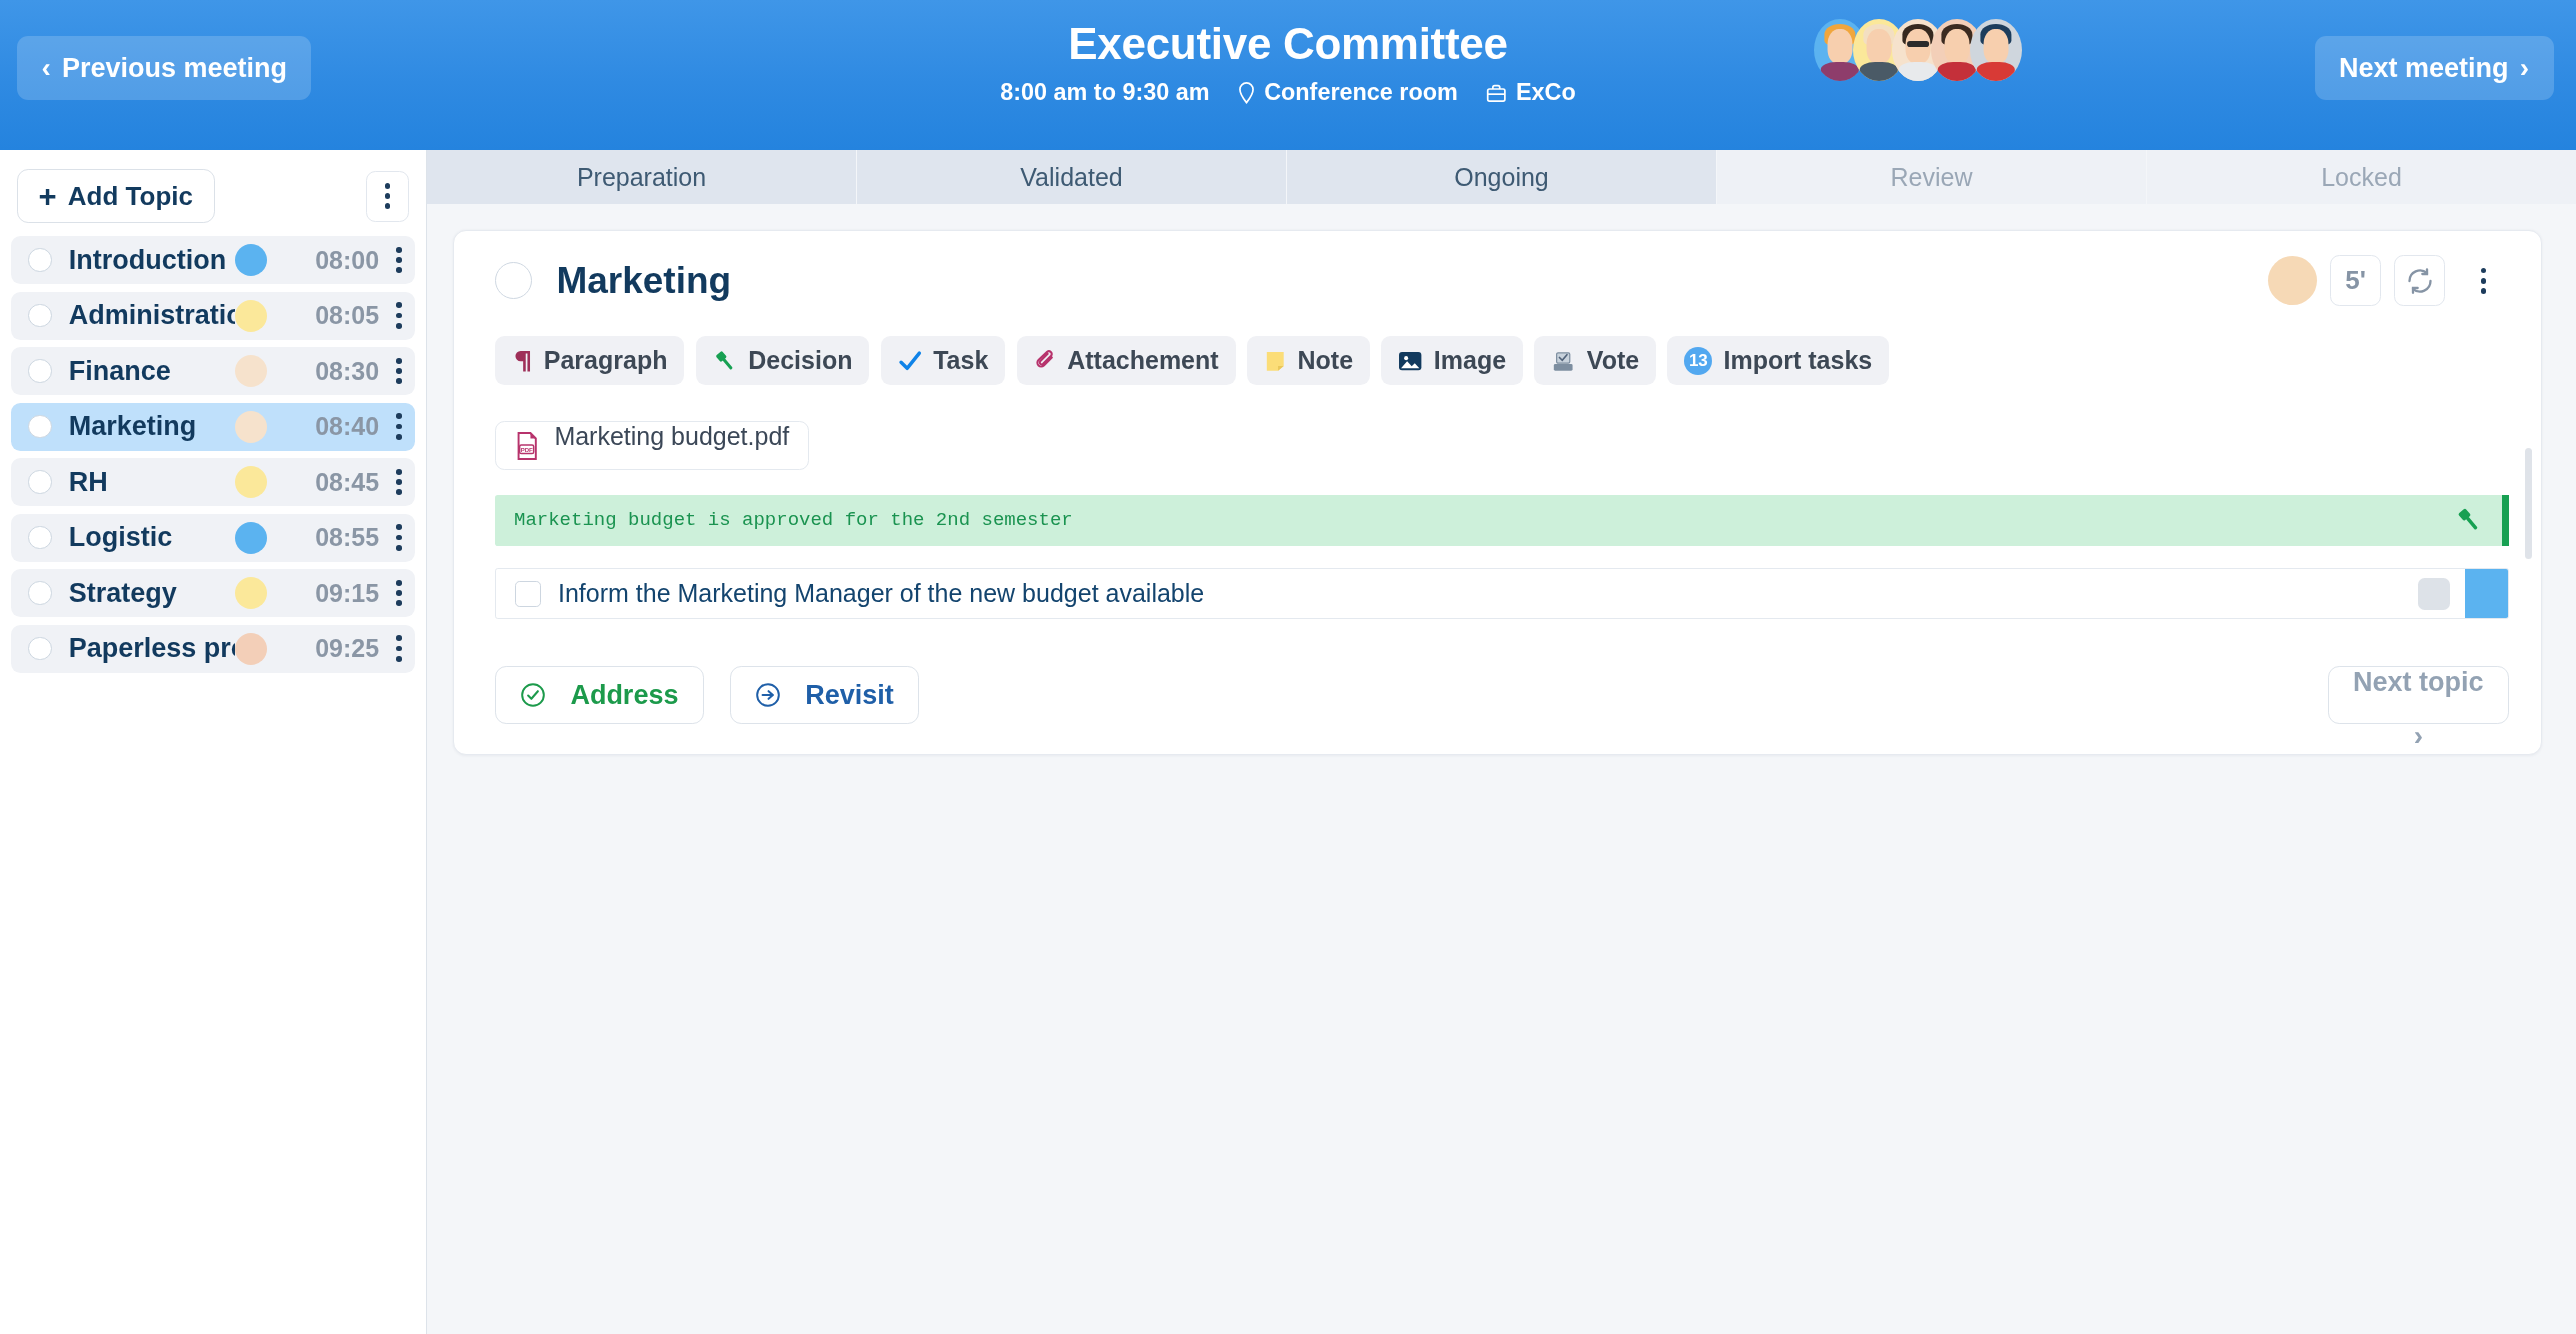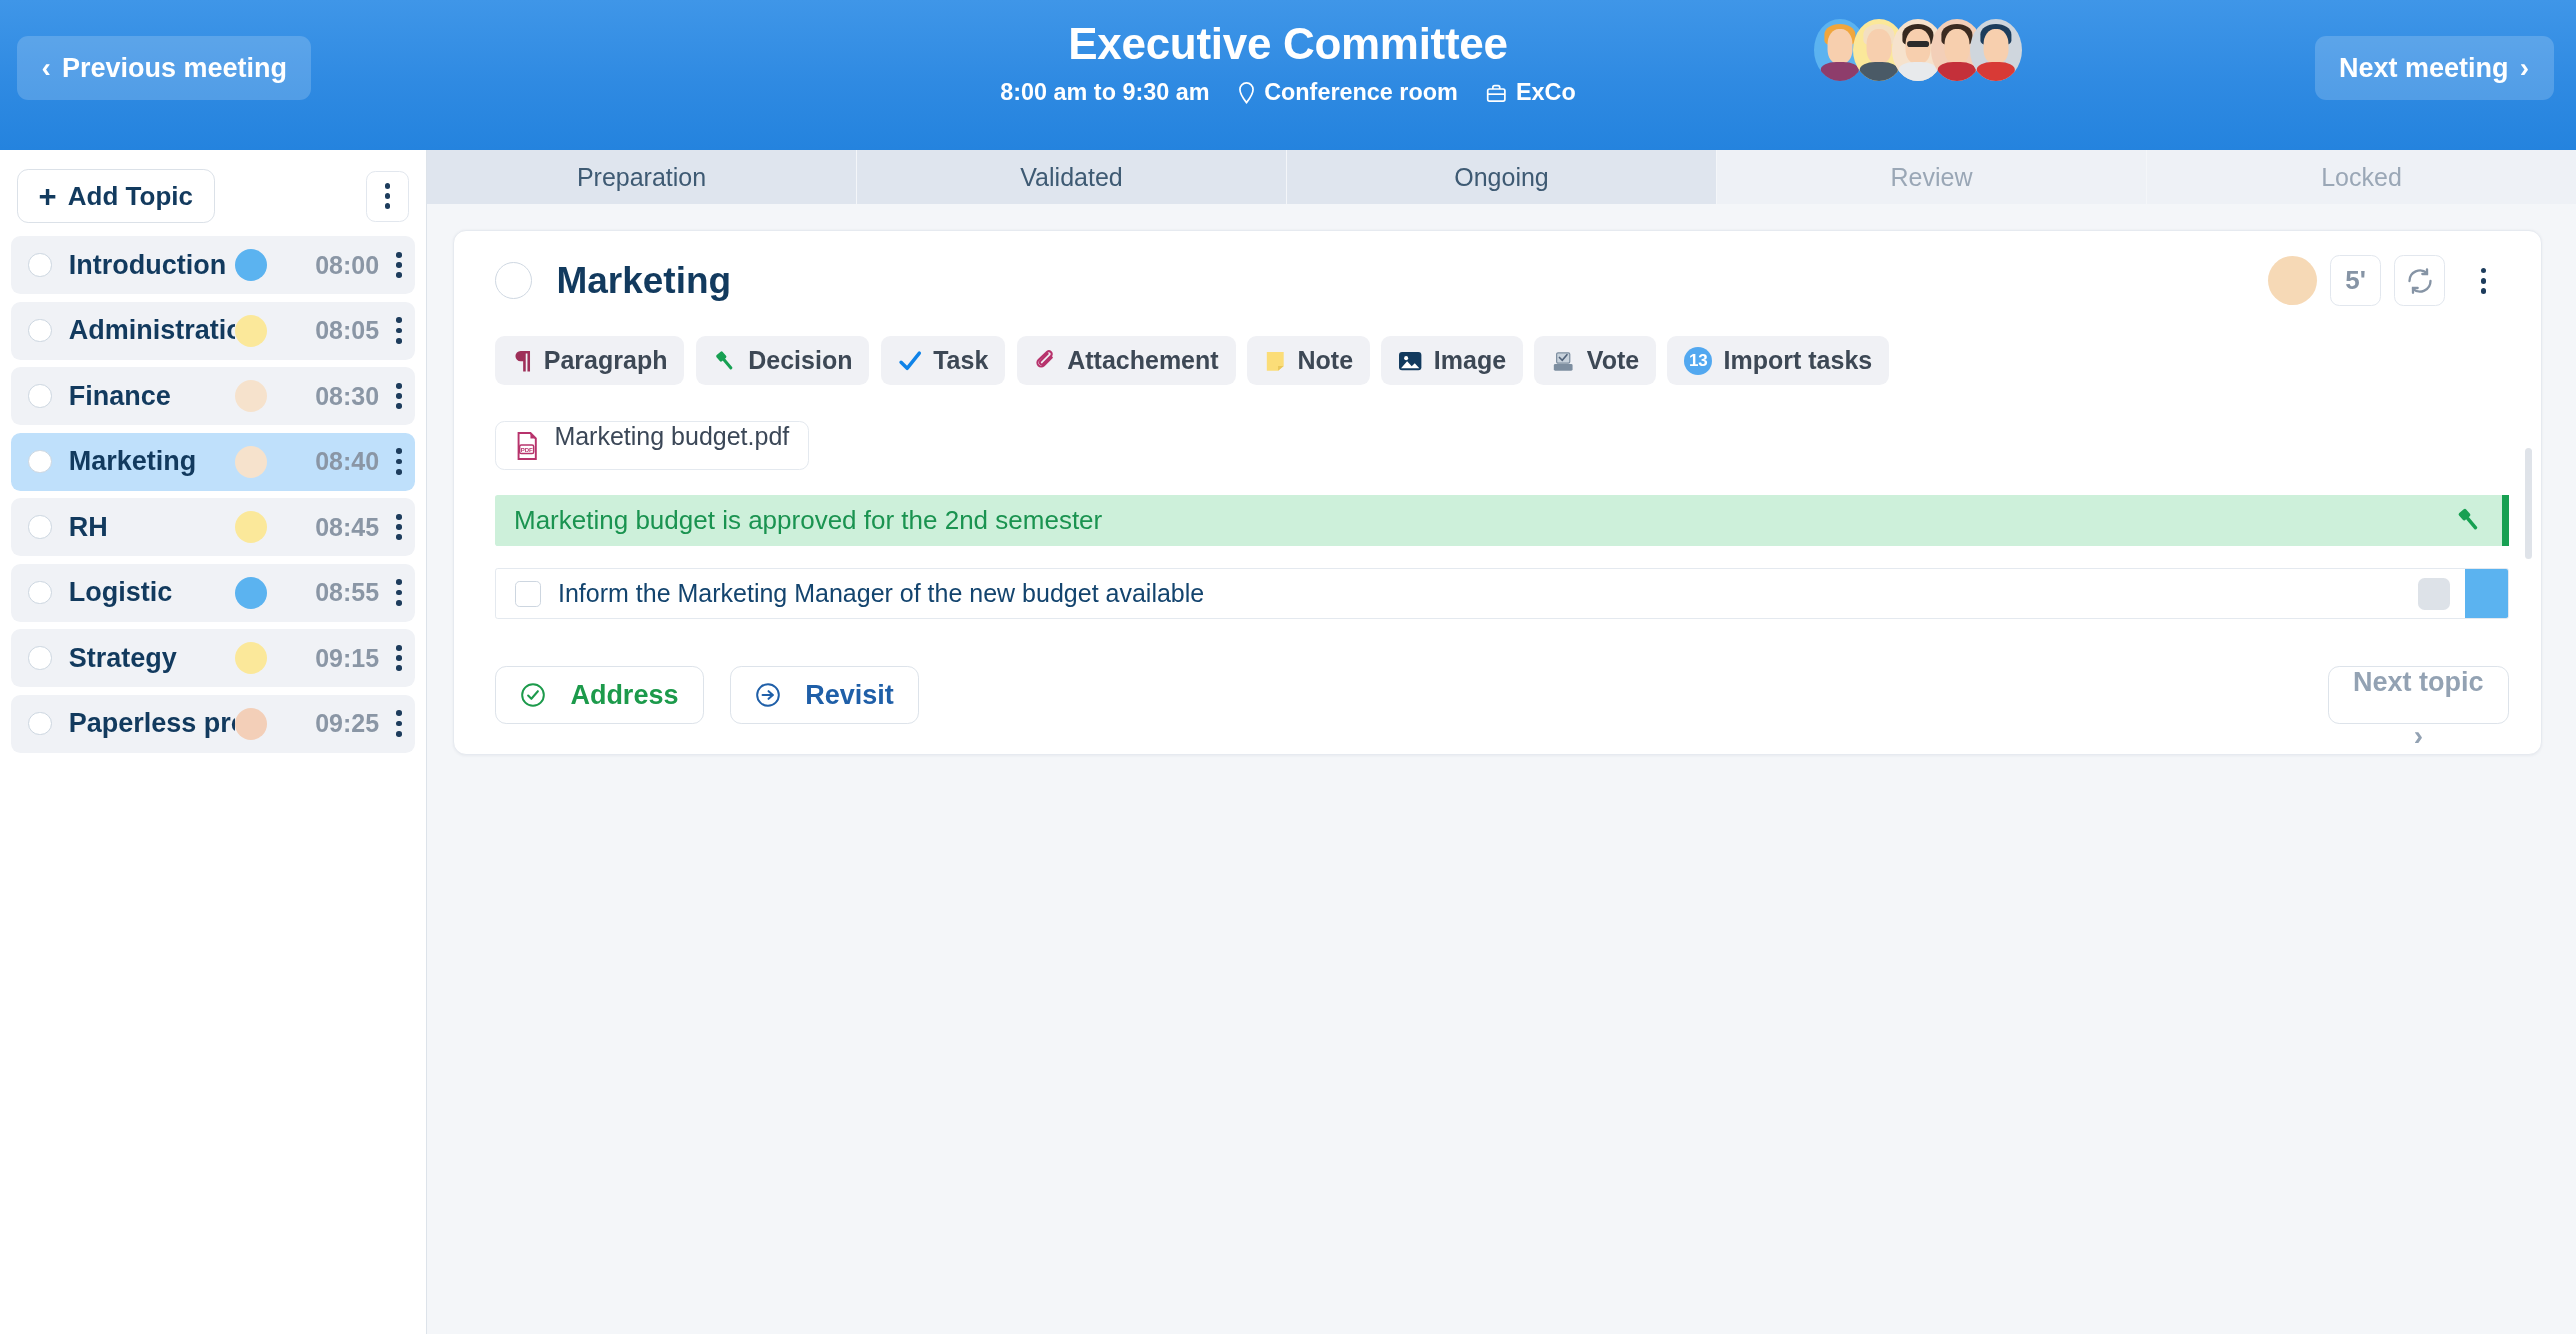--- a/index.html
+++ b/index.html
@@ -77,21 +77,21 @@
   .add-topic .plus { font-size: 31px; font-weight: bold; line-height: 1; }
   .kebab-box {
     width: 43px; height: 51px; border: 0.9px solid #e2e7ee; border-radius: 9.4px;
     background:#fff; display:flex; align-items:center; justify-content:center; cursor:pointer;
   }
   .kebab { display: flex; flex-direction: column; gap: 4.7px; align-items: center; }
   .kebab i { width: 5.6px; height: 5.6px; border-radius: 50%; background: #1d3c5c; display:block; }
 
   .topics { display: flex; flex-direction: column; gap: 7.5px; padding: 0 1.9px; }
   .topic {
-    height: 58px; border-radius: 9.4px; background: #f0f2f6;
+    height: 48px; border-radius: 9.4px; background: #f0f2f6;
     display: flex; align-items: center; padding: 0 13px 0 17px; cursor: pointer;
   }
   .topic.active { background: #bfe0fb; }
   .tcircle { width: 23.4px; height: 23.4px; border-radius: 50%; border: 1.9px solid #ccd6e0;
              background: #fff; flex: 0 0 23.4px; }
   .tname { font-size: 27px; font-weight: bold; color: #123a5e; margin-left: 17px; flex: 1;
            white-space: nowrap; overflow: hidden; }
   .tav { width: 32px; height: 32px; border-radius: 50%; overflow: hidden; flex: 0 0 32px; }
   .ttime { font-size: 25px; font-weight: bold; color: #8a96a5; margin-left: 20.6px;
            width: 92px; text-align: right; }
@@ -149,21 +149,21 @@
   .para {
     margin-top: 24.4px; font-size: 25px; line-height: 1.45; color: #13446e;
     max-width: 1509px;
   }
 
   .decision {
     margin-top: 24.4px; background: #cdf0da; border-radius: 2.8px;
     height: 51px; display: flex; align-items: center;
     padding: 0 13px 0 19px; position: relative;
   }
-  .decision .dtext { font-size: 26px; color: #1a9350; }
+  .decision .dtext { font-size: 19px; color: #1a9350; font-family: Liberation Mono, monospace; }
   .decision .dgavel { margin-left: auto; margin-right: 13px; }
   .decision .dbar { position: absolute; right: 0; top: 0; bottom: 0; width: 6.6px; background: #17a052; }
 
   .task {
     margin-top: 22.5px; border: 0.9px solid #e4e9ef; border-radius: 2.8px; background: #fff;
     height: 51px; display: flex; align-items: center; padding: 0 0 0 19px; position: relative;
     overflow: hidden;
   }
   .task .tbox { width: 26px; height: 26px; border: 1.9px solid #cdd6e0; border-radius: 4.7px; background:#fff; }
   .task .ttext { font-size: 25px; color: #13446e; margin-left: 17px; }

